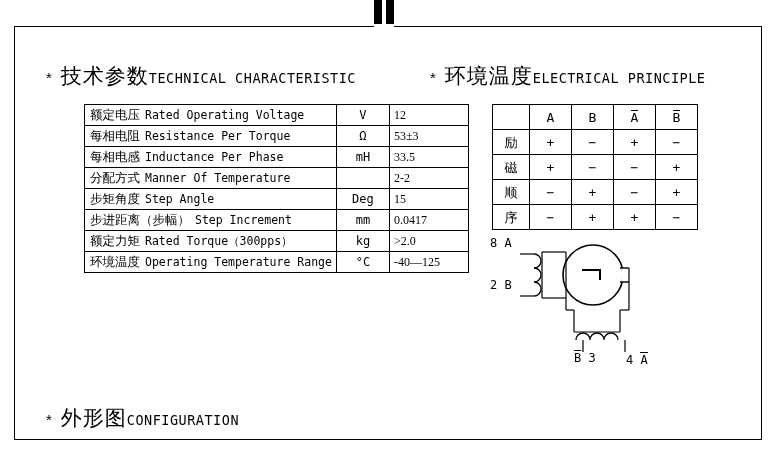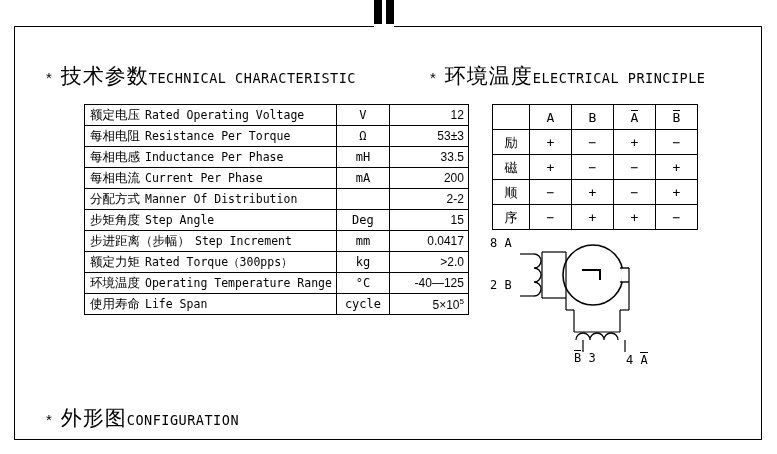--- a/index.html
+++ b/index.html
@@ -99,22 +99,22 @@
     padding-left: 5px;
   }
   .spec-table td.unit {
     width: 44px;
     text-align: center;
     font-family: "DejaVu Sans Mono", monospace;
     font-size: 12px;
   }
   .spec-table td.value {
     width: 70px;
-    text-align: right;
-    font-family: Liberation Sans, sans-serif;
+    text-align: left;
+    font-family: Liberation Serif, serif;
     font-size: 12px;
   }
   .name .cn {
     font-family: "DejaVu Sans", sans-serif;
     font-size: 12.5px;
   }
   .name .en {
     font-family: "DejaVu Sans Mono", monospace;
     font-size: 11.5px;
     margin-left: 5px;
@@ -199,26 +199,21 @@
         <td class="name"><span class="cn">每相电阻</span><span class="en">Resistance Per Torque</span></td>
         <td class="unit">Ω</td>
         <td class="value">53±3</td>
       </tr>
       <tr>
         <td class="name"><span class="cn">每相电感</span><span class="en">Inductance Per Phase</span></td>
         <td class="unit">mH</td>
         <td class="value">33.5</td>
       </tr>
       <tr>
-        <td class="name"><span class="cn">每相电流</span><span class="en">Current Per Phase</span></td>
-        <td class="unit">mA</td>
-        <td class="value">200</td>
-      </tr>
-      <tr>
-        <td class="name"><span class="cn">分配方式</span><span class="en">Manner Of Distribution</span></td>
+        <td class="name"><span class="cn">分配方式</span><span class="en">Manner Of Temperature</span></td>
         <td class="unit"></td>
         <td class="value">2-2</td>
       </tr>
       <tr>
         <td class="name"><span class="cn">步矩角度</span><span class="en">Step Angle</span></td>
         <td class="unit">Deg</td>
         <td class="value">15</td>
       </tr>
       <tr>
         <td class="name"><span class="cn">步进距离（步幅）</span><span class="en">Step Increment</span></td>
@@ -227,25 +222,20 @@
       </tr>
       <tr>
         <td class="name"><span class="cn">额定力矩</span><span class="en">Rated Torque（300pps）</span></td>
         <td class="unit">kg</td>
         <td class="value">&gt;2.0</td>
       </tr>
       <tr>
         <td class="name"><span class="cn">环境温度</span><span class="en">Operating Temperature Range</span></td>
         <td class="unit">°C</td>
         <td class="value">-40—125</td>
-      </tr>
-      <tr>
-        <td class="name"><span class="cn">使用寿命</span><span class="en">Life Span</span></td>
-        <td class="unit">cycle</td>
-        <td class="value"><span>5×10</span><sup>5</sup></td>
       </tr>
     </tbody>
 </table>
 
 <table class="seq-table">
   <tbody id="seq-body">
       <tr>
         <td class="rowlabel"></td>
         <td>A</td>
         <td>B</td>

